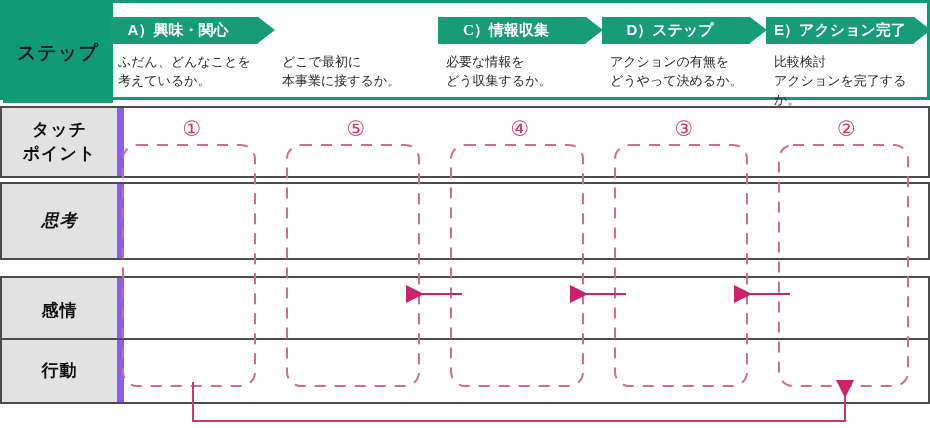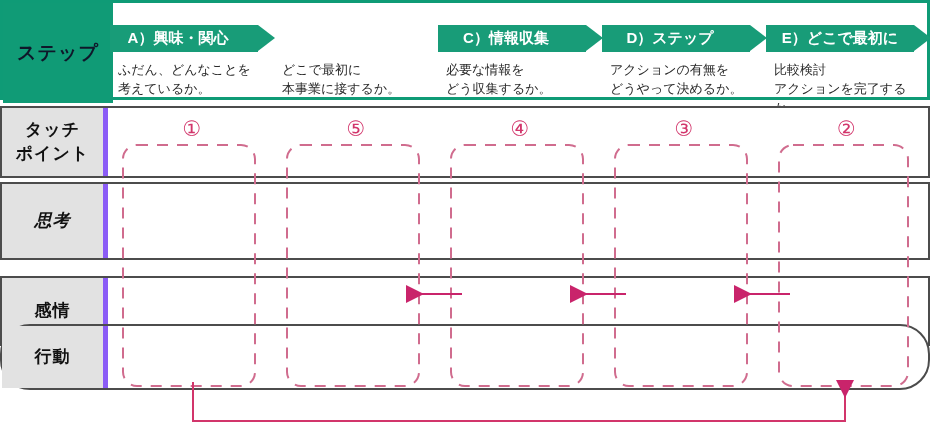--- a/index.html
+++ b/index.html
@@ -39,21 +39,21 @@
     color: #0f172a;
     display: flex;
     align-items: center;
     justify-content: center;
     font-size: 19px;
     font-weight: 700;
     letter-spacing: 1px;
   }
   .step-col {
     position: absolute;
-    top: 8px;
+    top: 0;
     height: 100px;
   }
   .step-chevron {
     position: absolute;
     left: 0;
     top: 14px;
     height: 27px;
     color: #ffffff;
     font-size: 15px;
     font-weight: 700;
@@ -90,23 +90,23 @@
     position: absolute;
     left: 0;
     box-sizing: border-box;
     border: 2px solid #4c4c4c;
     background: #ffffff;
   }
   .row-label {
     position: absolute;
     left: 0;
     top: 0;
-    width: 106px;
-    box-sizing: border-box;
-    border-right: 5px solid #8b5cf6;
+    width: 122px;
+    box-sizing: border-box;
+    border-right: 7px solid #8b5cf6;
     background: #e2e2e2;
     display: flex;
     align-items: center;
     justify-content: center;
     text-align: center;
     color: #111111;
     font-size: 17px;
     font-weight: 700;
     letter-spacing: 1px;
     line-height: 1.4;
@@ -143,49 +143,49 @@
         <div class="step-col" style="left: 107px; width: 164px;">
           <div class="step-chevron" style="width: 148px;">A）興味・関心</div>
           <div class="step-desc">ふだん、どんなことを
 考えているか。</div>
         </div>
         <div class="step-col" style="left: 271px; width: 164px;">
           <div class="step-desc">どこで最初に
 本事業に接するか。</div>
         </div>
         <div class="step-col" style="left: 435px; width: 164px;">
-          <div class="step-chevron" style="width: 148px;">C）情報収集</div>
+          <div class="step-chevron" style="width: 148px; font-family: Liberation Serif, serif;">C）情報収集</div>
           <div class="step-desc">必要な情報を
 どう収集するか。</div>
         </div>
         <div class="step-col" style="left: 599px; width: 164px;">
           <div class="step-chevron" style="width: 148px;">D）ステップ</div>
           <div class="step-desc">アクションの有無を
 どうやって決めるか。</div>
         </div>
         <div class="step-col" style="left: 763px; width: 161px;">
-          <div class="step-chevron" style="width: 148px; padding-right: 0px;">E）どこで最初に</div>
+          <div class="step-chevron" style="width: 148px; padding-right: 0px;">E）アクション完了</div>
           <div class="step-desc">比較検討
 アクションを完了するか。</div>
         </div>
       </div>
   </div>
 
   <div id="rows-holder">
       <div class="row-block" style="top: 106px; width: 930px; height: 72px;">
         <div class="row-label" style="height: 68px;">タッチ
 ポイント</div>
       </div>
       <div class="row-block" style="top: 182px; width: 930px; height: 78px;">
         <div class="row-label" style="height: 74px; font-style: italic;">思考</div>
       </div>
       <div class="row-block" style="top: 276px; width: 930px; height: 70px;">
         <div class="row-label" style="height: 66px;">感情</div>
       </div>
-      <div class="row-block" style="top: 324px; width: 930px; height: 66px; border-radius: 30px;">
+      <div class="row-block" style="top: 338px; width: 930px; height: 66px;">
         <div class="row-label" style="height: 62px;">行動</div>
       </div>
     </div>
 
   <svg id="overlay" viewBox="0 0 930 428" width="930" height="428">
     <defs>
       <marker id="arrowL" markerWidth="9" markerHeight="9" refX="8" refY="4.5" orient="auto" markerUnits="strokeWidth">
         <path d="M9,0 L9,9 L0,4.5 z" fill="#c9246b"></path>
       </marker>
       <marker id="arrowU" markerWidth="9" markerHeight="9" refX="8" refY="4.5" orient="auto" markerUnits="strokeWidth">

